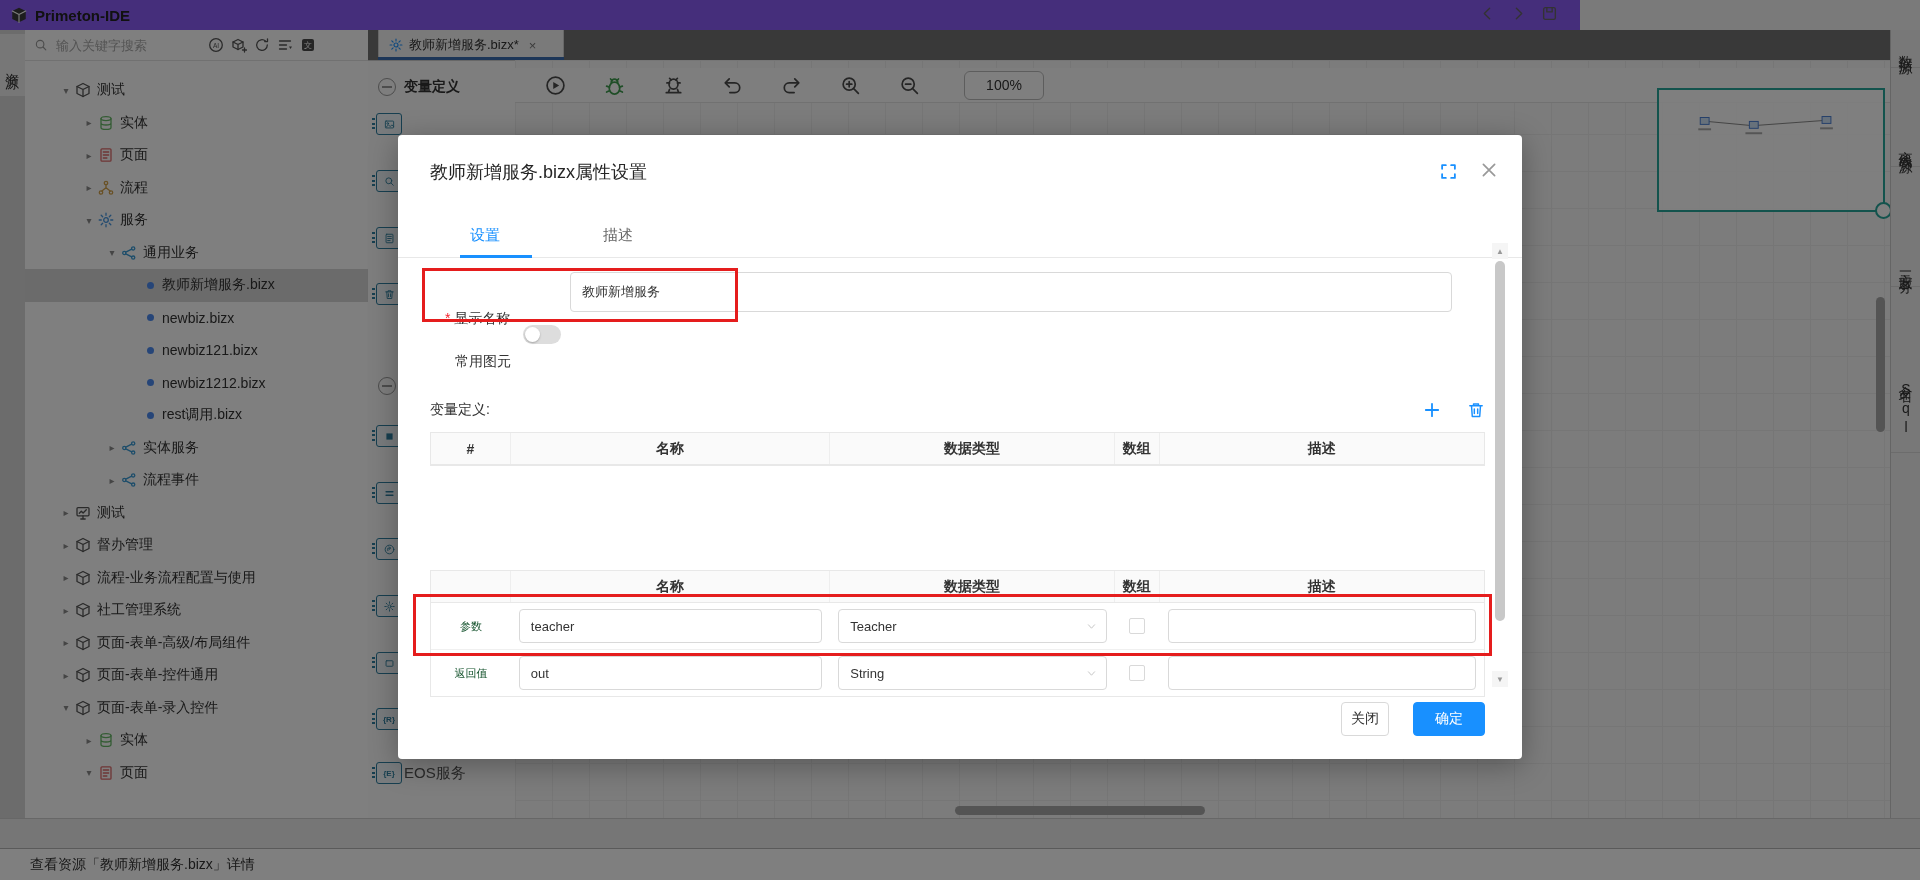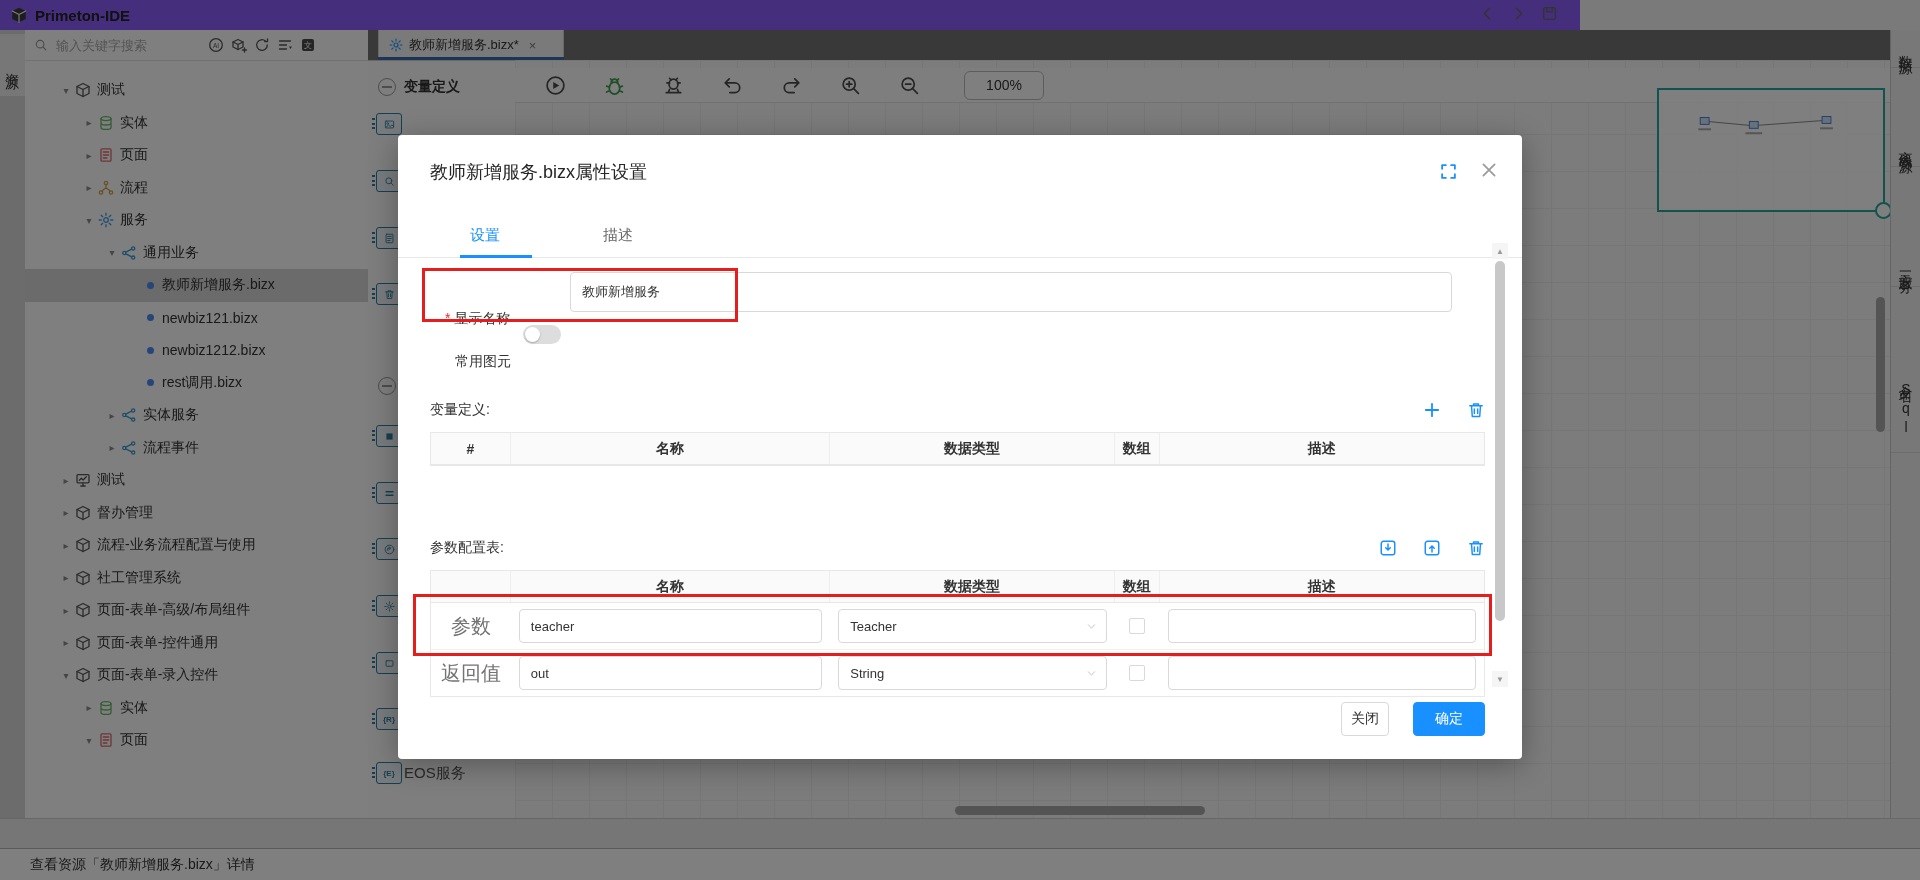--- a/index.html
+++ b/index.html
@@ -119,21 +119,21 @@
   .mtable{position:absolute;left:32px;width:1055px;border:1px solid #e8e8e8;box-sizing:border-box;}
   .mt-head{display:flex;background:#fafafa;border-bottom:1px solid #e8e8e8;}
   .mt-hcell{font-size:14px;font-weight:bold;color:#333;display:flex;align-items:center;justify-content:center;
     box-sizing:border-box;border-right:1px solid #eee;}
   .mt-hcell:last-child{border-right:none;}
   .mt-empty{height:52px;display:flex;align-items:center;justify-content:center;font-size:14px;color:#8c8c8c;}
   .mt-row{display:flex;height:46px;border-bottom:1px solid #f0f0f0;align-items:center;}
   .mt-row:last-child{border-bottom:none;}
   .mt-cell{display:flex;align-items:center;justify-content:center;box-sizing:border-box;height:100%;}
   .mt-cell .m-input{width:calc(100% - 16px);height:34px;}
-  .mt-typelabel{font-size:20px;color:#737373;}
+  .mt-typelabel{font-size:11px;color:#14532d;}
   .mselect{position:relative;width:calc(100% - 16px);height:34px;border:1px solid #d9d9d9;border-radius:4px;
     display:flex;align-items:center;font-size:13px;color:#333;padding-left:11px;box-sizing:border-box;background:#fff;cursor:pointer;}
   .mselect .chev{position:absolute;right:9px;top:11px;width:11px;height:11px;color:#bfbfbf;}
   .mcheck{width:14px;height:14px;border:1px solid #d9d9d9;border-radius:2px;background:#fff;cursor:pointer;}
   .m-footer{position:absolute;left:0;top:567px;width:1087px;display:flex;justify-content:flex-end;gap:24px;}
   .btn{height:34px;border-radius:4px;font-size:14px;display:flex;align-items:center;justify-content:center;
     cursor:pointer;box-sizing:border-box;}
   .btn.ghost{width:48px;background:#fff;border:1px solid #d9d9d9;color:#333;}
   .btn.primary{width:72px;background:#1890ff;border:1px solid #1890ff;color:#fff;}
   .m-scroll-up,.m-scroll-dn{position:absolute;left:1094px;width:16px;height:16px;background:#f5f5f5;
@@ -294,20 +294,25 @@
           <span>通用业务</span>
         </div>
         <div class="tree-row sel" style="padding-left: 103px;">
           <span class="tw-arrow"></span>
           <span class="tw-dot" style="background:#4d8bf0"></span>
           <span>教师新增服务.bizx</span>
         </div>
         <div class="tree-row" style="padding-left: 103px;">
           <span class="tw-arrow"></span>
           <span class="tw-dot" style="background:#4d8bf0"></span>
+          <span>newbiz.bizx</span>
+        </div>
+        <div class="tree-row" style="padding-left: 103px;">
+          <span class="tw-arrow"></span>
+          <span class="tw-dot" style="background:#4d8bf0"></span>
           <span>newbiz121.bizx</span>
         </div>
         <div class="tree-row" style="padding-left: 103px;">
           <span class="tw-arrow"></span>
           <span class="tw-dot" style="background:#4d8bf0"></span>
           <span>newbiz1212.bizx</span>
         </div>
         <div class="tree-row" style="padding-left: 103px;">
           <span class="tw-arrow"></span>
           <span class="tw-dot" style="background:#4d8bf0"></span>
@@ -683,40 +688,20 @@
     <div class="mtable" style="top:297px;">
       <div class="mt-head" id="var-head">
           <div class="mt-hcell" style="width:80px;height:31px">#</div>
           <div class="mt-hcell" style="width:320px;height:31px">名称</div>
           <div class="mt-hcell" style="width:285px;height:31px">数据类型</div>
           <div class="mt-hcell" style="width:45px;height:31px">数组</div>
           <div class="mt-hcell" style="width:325px;height:31px">描述</div>
         </div>
     </div>
 
-    <div class="sec-row" style="top:398px;">
-      <span class="slabel">参数配置表:</span>
-      <span class="icn">
-          <svg viewBox="0 0 16 16" fill="none" stroke="currentColor" stroke-width="1.3" stroke-linecap="round" stroke-linejoin="round">
-            <rect x="2" y="2" width="12" height="12" rx="2"></rect>
-            <path d="M8 4.5v5M6 7.7L8 9.8l2-2.1"></path>
-          </svg>
-        </span>
-      <span class="icn">
-          <svg viewBox="0 0 16 16" fill="none" stroke="currentColor" stroke-width="1.3" stroke-linecap="round" stroke-linejoin="round">
-            <rect x="2" y="2" width="12" height="12" rx="2"></rect>
-            <path d="M8 11.5v-5M6 8.3L8 6.2l2 2.1"></path>
-          </svg>
-        </span>
-      <span class="icn">
-          <svg viewBox="0 0 16 16" fill="none" stroke="currentColor" stroke-width="1.3" stroke-linecap="round" stroke-linejoin="round">
-            <path d="M2.5 4.2h11M5.8 4.2V2.6h4.4v1.6M4 4.2l.7 9.6h6.6l.7-9.6M6.5 7v4.2M9.5 7v4.2"></path>
-          </svg>
-        </span>
-    </div>
     <div class="mtable" style="top:435px;">
       <div class="mt-head" id="param-head">
           <div class="mt-hcell" style="width:80px;height:31px"></div>
           <div class="mt-hcell" style="width:320px;height:31px">名称</div>
           <div class="mt-hcell" style="width:285px;height:31px">数据类型</div>
           <div class="mt-hcell" style="width:45px;height:31px">数组</div>
           <div class="mt-hcell" style="width:325px;height:31px">描述</div>
         </div>
       <div id="param-body">
           <div class="mt-row">

